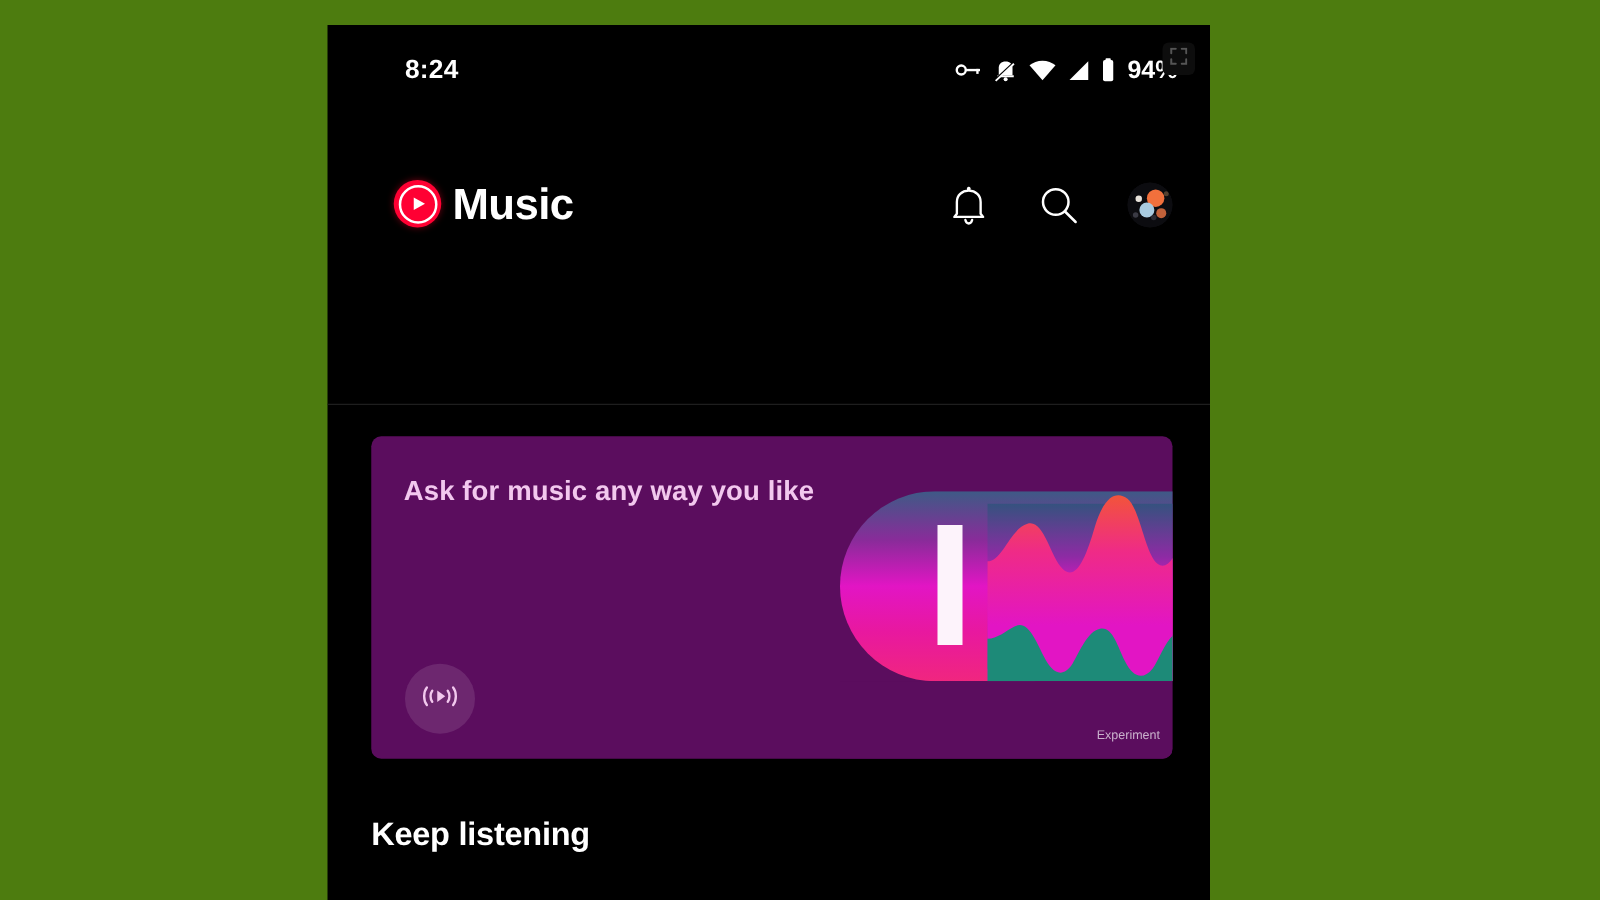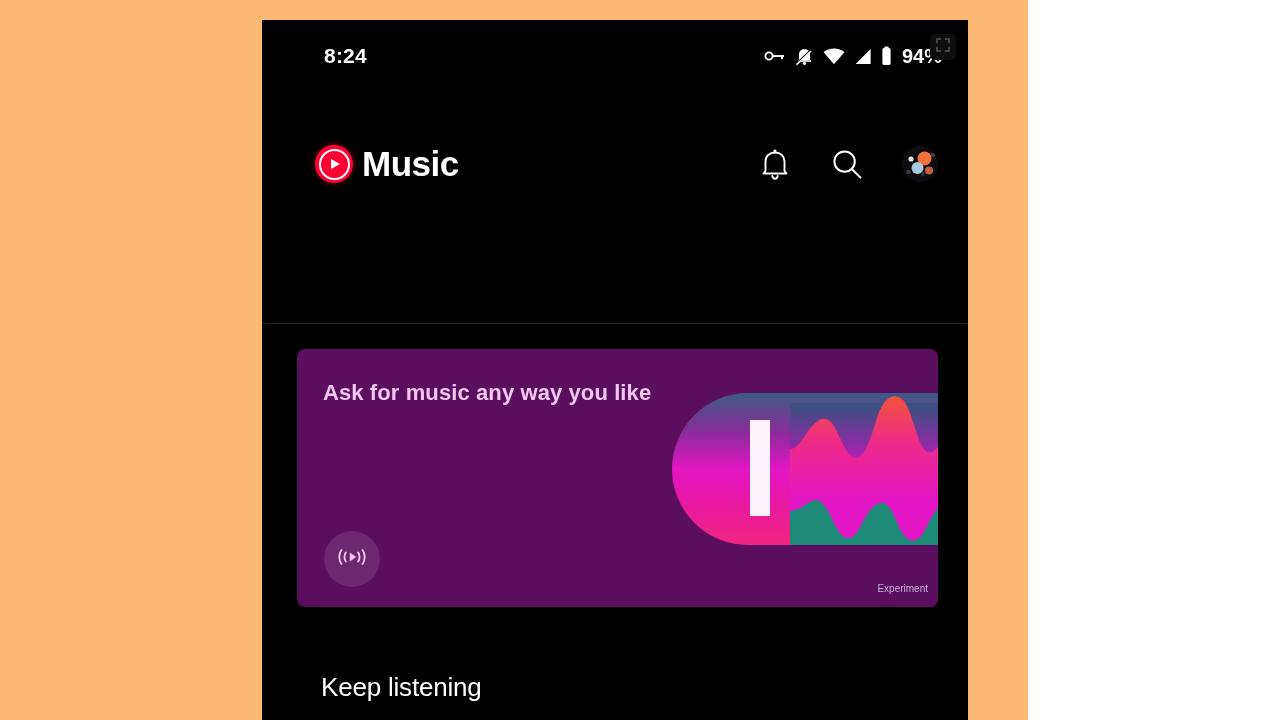--- a/index.html
+++ b/index.html
@@ -8,23 +8,23 @@
     padding: 0;
     background: #ffffff;
     width: 1280px;
     height: 720px;
     overflow: hidden;
     font-family: "Liberation Sans", sans-serif;
   }
 
   #page {
     position: relative;
-    width: 1028px;
+    width: 1280px;
     height: 720px;
-    background: #fdba74;
+    background: #4d7c0f;
   }
 
   
   #phone-frame {
     position: absolute;
     left: 262px;
     top: 20px;
     width: 706px;
     height: 700px;
     background: #000000;
@@ -85,21 +85,21 @@
     width: 706px;
     height: 96px;
     display: flex;
     align-items: center;
     justify-content: space-between;
     padding: 0 30px 0 33px;
     box-sizing: border-box;
   }
   #brand {
     display: flex;
-    align-items: center;
+    align-items: flex-start;
     gap: 9px;
     padding-left: 20px;
   }
   #ytm-logo {
     width: 38px;
     height: 38px;
     border-radius: 50%;
     background: #ff0033;
     display: flex;
     align-items: center;
@@ -249,26 +249,25 @@
     right: 0;
     bottom: 0;
     background: #5b0d5e;
     z-index: 4;
   }
 
   
   #keep-listening {
     position: absolute;
     left: 35px;
-    top: 652px;
+    top: 632px;
     color: #ffffff;
     font-size: 26px;
-    font-weight: normal;
+    font-weight: bold;
     letter-spacing: -0.2px;
-    margin-left: 24px;
   }
 </style>
 </head>
 <body>
 
 <div id="page">
 
   <div id="phone-frame">
 
     <div id="status-bar">

